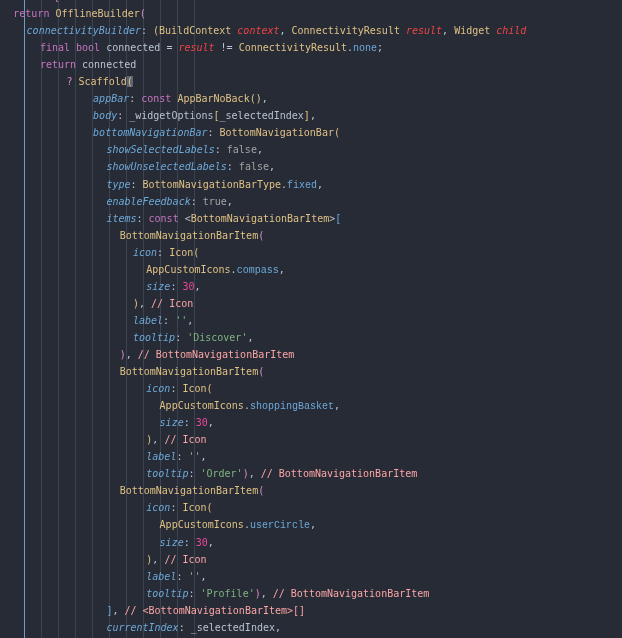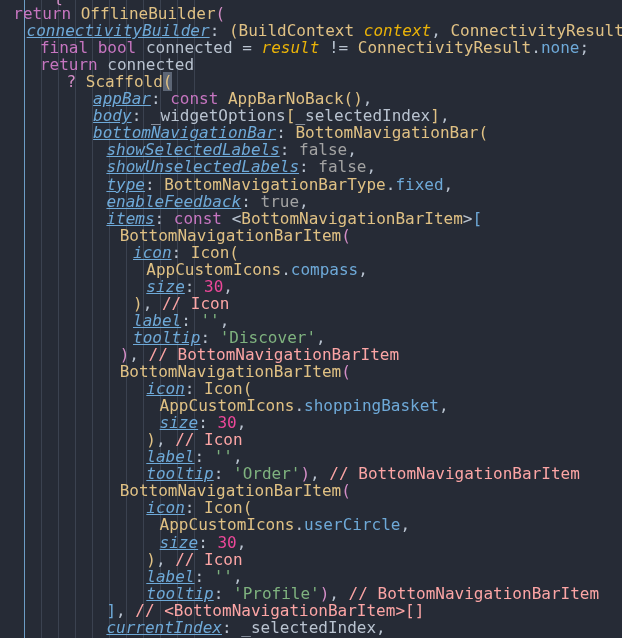--- a/index.html
+++ b/index.html
@@ -8,21 +8,21 @@
     padding: 0;
     background: #262b36;
   }
   #editor {
     position: relative;
     width: 622px;
     height: 638px;
     background: #262b36;
     overflow: hidden;
     font-family: "DejaVu Sans Mono", "Liberation Mono", monospace;
-    font-size: 16px;
+    font-size: 10px;
     line-height: 17.05px;
     letter-spacing: 0px;
   }
   #guides {
     position: absolute;
     left: 0; top: 0;
     width: 622px;
     height: 638px;
     pointer-events: none;
     z-index: 0;
@@ -50,24 +50,24 @@
     height: 17.05px;
     white-space: pre;
     display: block;
   }
   
   #code { margin-top: -12px; }
 
   
   .kw      { color: #c675c0; }            
   .cls     { color: #e0c184; }            
-  .param   { color: #6ea9d8; font-style: italic; text-decoration: underline; }  
+  .param   { color: #6ea9d8; font-style: italic; }  
   .ident   { color: #b9c3d0; }            
-  .field   { color: #6ea9d8; }            
-  .var     { color: #eab308; font-style: italic; }  
+  .field   { color: #6ea9d8; font-family: Liberation Mono, monospace; }            
+  .var     { color: #ef4444; font-style: italic; }  
   .str     { color: #7fb37f; }            
   .num     { color: #ec4899; }            
   .bool    { color: #a3a3a3; }            
   .cmt     { color: #fca5a5; }            
   .punct   { color: #b9c3d0; }            
   .pa      { color: #d48ec7; }            
   .pb      { color: #e0c184; }            
   .pc      { color: #6ea9d8; }            
   .op      { color: #b9c3d0; }
   .caret-block {

